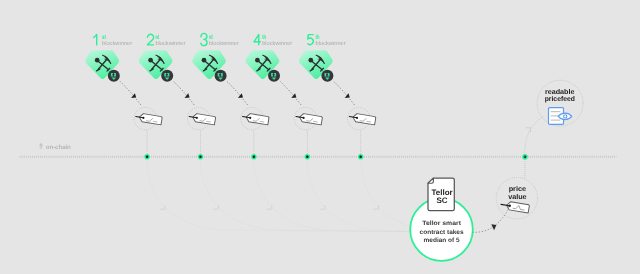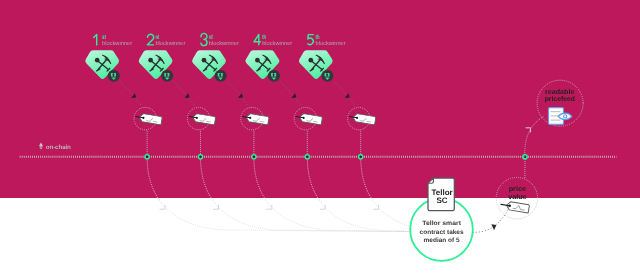--- a/index.html
+++ b/index.html
@@ -1,21 +1,21 @@
 <!DOCTYPE html>
 <html><head>
 <meta charset="utf-8">
 <title>Tellor oracle flow diagram</title>
 <style>
   html,body{margin:0;padding:0;background:#ffffff;}
   body{width:640px;height:274px;overflow:hidden;
        font-family:"Liberation Sans",sans-serif;
        -webkit-font-smoothing:antialiased;
        text-rendering:geometricPrecision;}
-  #stage{position:relative;width:640px;height:198px;background:#be185d;}
+  #stage{position:relative;width:640px;height:274px;background:#e5e5e5;}
   svg#canvas{position:absolute;left:0;top:0;width:640px;height:274px;display:block;filter:opacity(1);}
   text{font-family:"Liberation Sans",sans-serif;-webkit-font-smoothing:antialiased;text-rendering:geometricPrecision;}
   .ord{font-size:6.4px;font-weight:bold;fill:#2DEF97;}
   .bw{font-size:5.7px;fill:#a9a9a9;}
   .onchain{font-size:6.2px;font-weight:bold;fill:#b6b6b6;letter-spacing:-0.1px;}
   .doctxt{font-size:8.0px;font-weight:bold;fill:#262626;}
   .circtxt{font-size:6.3px;font-weight:bold;fill:#3a3a3a;}
   .smalltxt{font-size:7.0px;font-weight:bold;fill:#222222;}
 </style>
 </head>

